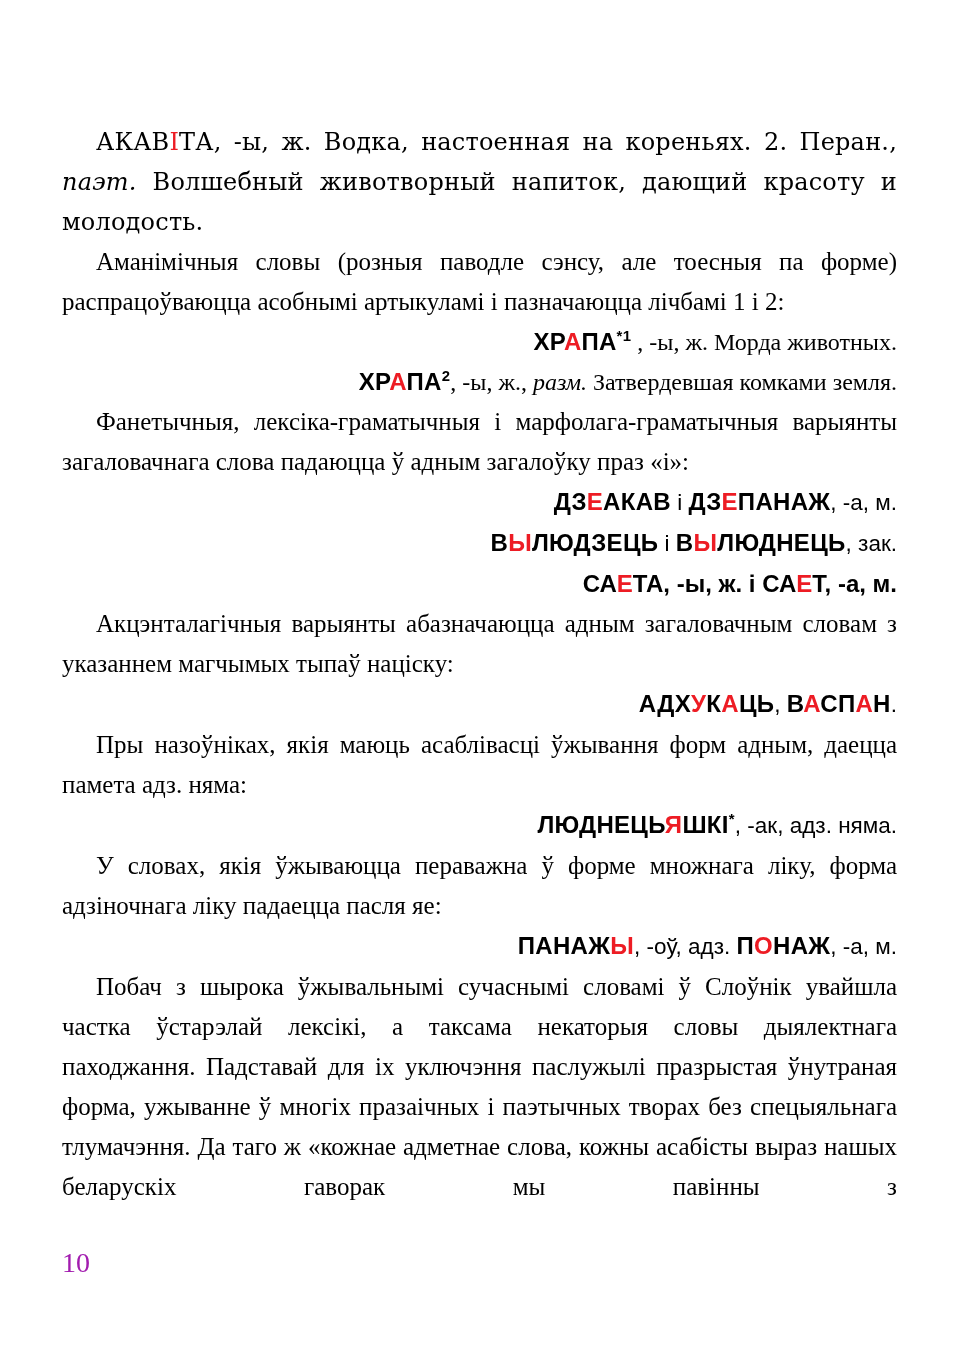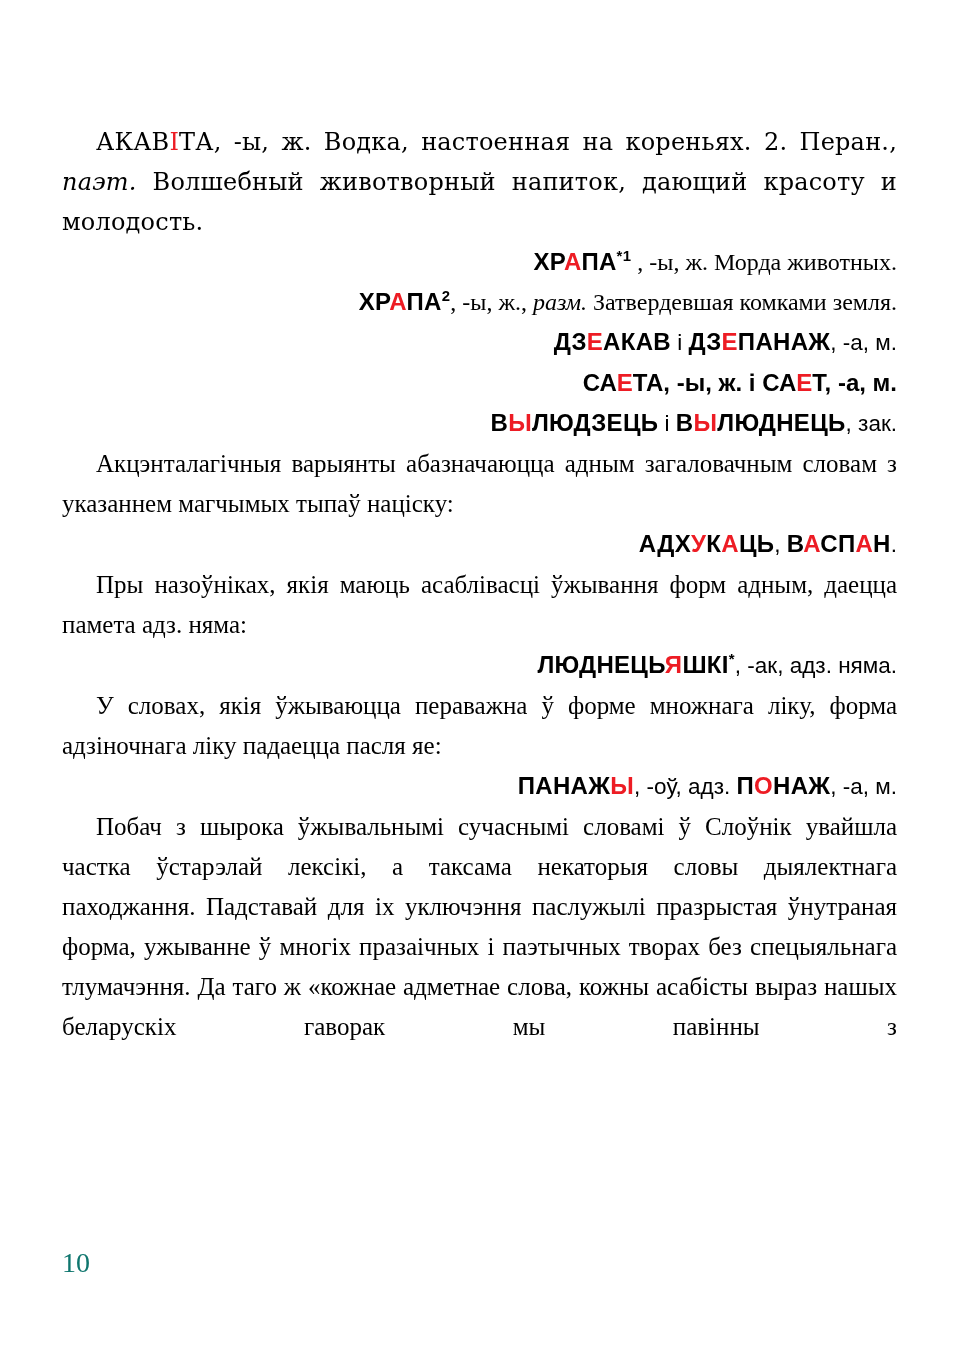--- a/index.html
+++ b/index.html
@@ -94,21 +94,21 @@
   .ital {
     font-style: italic;
   }
 
   .page-number {
     position: absolute;
     left: 62px;
     top: 1247px;
     font-family: "Liberation Serif", "DejaVu Serif", serif;
     font-size: 28px;
-    color: #0f766e;
+    color: #a21caf;
   }
 
   
   .justify-block {
     text-align: justify;
     text-align-last: left;
   }
   .justify-all {
     text-align: justify;
     text-align-last: justify;
@@ -116,31 +116,33 @@
 </style>
 </head>
 <body>
 
 <div class="page">
 
   <div class="content">
 
     <p class="para serif-wide justify-block"><span class="hw"><span>АКАВ</span><span class="accent">І</span><span>ТА,</span></span><span> -ы, ж. Водка, настоенная на кореньях. 2. Перан., </span><span class="ital">паэт.</span><span> Волшебный животворный напиток, дающий красоту и молодость.</span></p>
 
+    <p class="para narrow justify-block">Аманімічныя словы (розныя паводле сэнсу, але тоесныя па форме) распрацоўваюцца асобнымі артыкуламі і пазначаюцца лічбамі 1 і 2:</p>
 
     <p class="entry"><span class="hw"><span>ХР</span><span class="accent">А</span><span>ПА</span><sup>*1</sup></span><span class="gram-serif"> , -ы, ж. Морда животных.</span></p>
 
     <p class="entry"><span class="hw"><span>ХР</span><span class="accent">А</span><span>ПА</span><sup>2</sup></span><span class="gram-serif">, -ы, ж., </span><span class="gram-serif ital">разм.</span><span class="gram-serif"> Затвердевшая комками земля.</span></p>
 
+    <p class="para narrow justify-block">Фанетычныя, лексіка-граматычныя і марфолага-граматычныя варыянты загаловачнага слова падаюцца ў адным загалоўку праз «і»:</p>
 
     <p class="entry"><span class="hw"><span>ДЗ</span><span class="accent">Е</span><span>АКАВ</span></span><span class="gram"> і </span><span class="hw"><span>ДЗ</span><span class="accent">Е</span><span>ПАНАЖ</span></span><span class="gram">, -а, м.</span></p>
 
+    <p class="entry"><span class="hw"><span>В</span><span class="accent">Ы</span><span>ЛЮДЗЕЦЬ</span></span><span class="gram"> і </span><span class="hw"><span>В</span><span class="accent">Ы</span><span>ЛЮДНЕЦЬ</span></span><span class="gram">, зак.</span></p>
+
     <p class="entry"><span class="bold-all"><span>СА</span><span class="accent">Е</span><span>ТА, -ы, ж.</span><span> і </span><span>СА</span><span class="accent">Е</span><span>Т, -а, м.</span></span></p>
-
-    <p class="entry"><span class="hw"><span>В</span><span class="accent">Ы</span><span>ЛЮДЗЕЦЬ</span></span><span class="gram"> і </span><span class="hw"><span>В</span><span class="accent">Ы</span><span>ЛЮДНЕЦЬ</span></span><span class="gram">, зак.</span></p>
 
     <p class="para narrow justify-block">Акцэнталагічныя варыянты абазначаюцца адным загаловачным словам з указаннем магчымых тыпаў націску:</p>
 
     <p class="entry" style="text-indent:0;"><span class="hw"><span>АДХ</span><span class="accent">У</span><span>К</span><span class="accent">А</span><span>ЦЬ</span></span><span class="gram">, </span><span class="hw"><span>В</span><span class="accent">А</span><span>СП</span><span class="accent">А</span><span>Н</span></span><span class="gram">.</span></p>
 
     <p class="para narrow justify-block">Пры назоўніках, якія маюць асаблівасці ўжывання форм адным, даецца памета адз. няма:</p>
 
     <p class="entry"><span class="hw"><span>ЛЮДНЕЦЬ</span><span class="accent">Я</span><span>ШКІ</span><sup>*</sup></span><span class="gram">, -ак, адз. няма.</span></p>
 
     <p class="para narrow justify-block">У словах, якія ўжываюцца пераважна ў форме множнага ліку, форма адзіночнага ліку падаецца пасля яе:</p>

